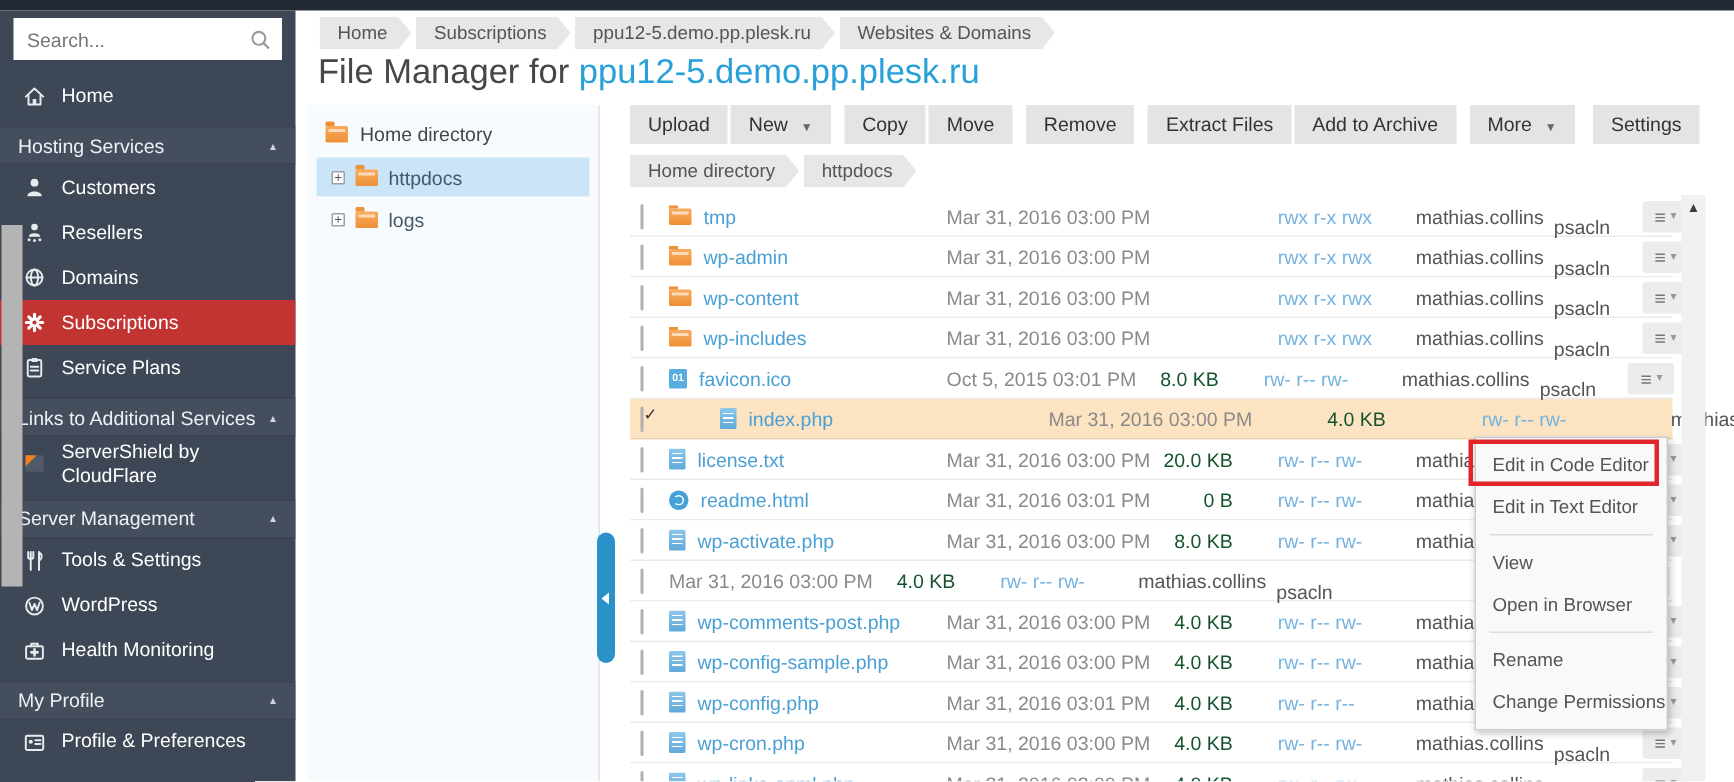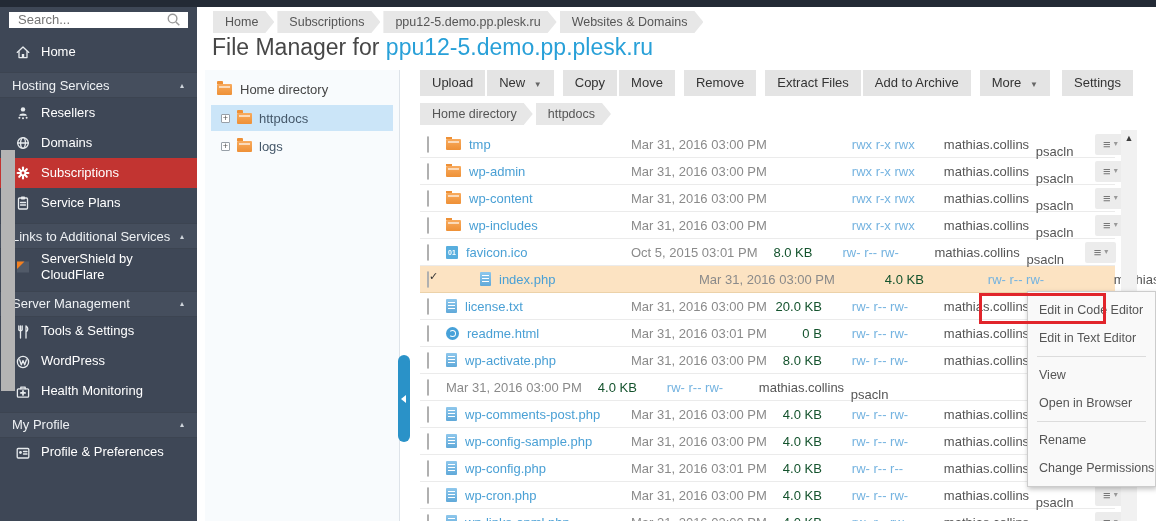--- a/index.html
+++ b/index.html
@@ -5,21 +5,21 @@
   * { margin:0; padding:0; box-sizing:border-box; }
   html,body { width:1156px; height:521px; }
   body { font-family:"Liberation Sans","DejaVu Sans",sans-serif; background:#fff; }
   .screen { position:relative; width:1156px; height:521px; overflow:hidden; background:#fff; }
 
   
   .topbar { position:absolute; left:0; top:0; width:1156px; height:7px; background:#232a35; }
 
   
   .sidebar { position:absolute; left:0; top:7px; width:197px; height:514px; background:#3e4756; overflow:hidden; }
-  .search-box { margin:5px 9px 9px 9px; height:16px; background:#fff; display:flex; align-items:flex-start; padding:0 7px 0 9px; }
+  .search-box { margin:5px 9px 9px 9px; height:28px; background:#fff; display:flex; align-items:center; padding:0 7px 0 9px; }
   .search-box input { border:0; outline:0; flex:1; min-width:0; font-size:13px; color:#555; font-family:inherit; background:transparent; }
   .search-box svg { flex:0 0 15px; }
   .nav-item { display:flex; align-items:center; min-height:30px; padding:2px 10px 2px 14px; color:#fff; font-size:13px; cursor:pointer; }
   .nav-item .ic { flex:0 0 17px; width:17px; margin-right:10px; display:flex; align-items:center; justify-content:center; }
   .nav-item .lbl { line-height:1.25; }
   .nav-item.active { background:#c23431; }
   .nav-section { display:flex; justify-content:space-between; align-items:center; min-height:26px; padding:0 13px 0 12px; margin-top:5px; color:#eef1f4; font-size:13px; background:#454e5d; border-top:1px solid rgba(0,0,0,.12); border-bottom:1px solid rgba(0,0,0,.12); cursor:pointer; }
   .nav-section .caret { font-size:8px; color:#cfd5db; }
 
   
@@ -76,21 +76,21 @@
   .html-ic::after { content:""; position:absolute; inset:3px; border:1.5px solid #fff; border-radius:50%; border-left-color:transparent; }
   .img-ic { width:12px; height:13px; background:#58aede; position:relative; flex:0 0 12px; border-radius:1px; }
   .img-ic::after { content:"01"; position:absolute; inset:0; color:#fff; font-size:7px; line-height:13px; text-align:center; font-weight:bold; }
 
   
   .scroll { position:absolute; left:1121px; top:130px; width:16px; height:391px; background:#f1f1f1; }
   .scroll-up { height:16px; display:flex; align-items:center; justify-content:center; color:#3c3c3c; font-size:9px; cursor:pointer; }
   .thumb { position:absolute; left:1px; top:150px; width:14px; height:241px; background:#b4b4b4; cursor:pointer; }
 
   
-  .menu { position:absolute; left:983px; top:291px; width:129px; background:#f9f9f9; border:1px solid #ccc; box-shadow:1px 2px 5px rgba(0,0,0,.25); padding:4px 0; z-index:5;margin-left:44px; }
+  .menu { position:absolute; left:983px; top:291px; width:129px; background:#f9f9f9; border:1px solid #ccc; box-shadow:1px 2px 5px rgba(0,0,0,.25); padding:4px 0; z-index:5; }
   .menu-item { height:28px; line-height:28px; padding-left:11px; font-size:12.5px; color:#555; cursor:pointer; white-space:nowrap; overflow:hidden; }
   .menu-div { height:1px; background:#dcdcdc; margin:4px 9px; }
   .redbox { position:absolute; left:979px; top:293px; width:127px; height:31px; border:3px solid #e1252b; z-index:6; pointer-events:none; }
 </style>
 </head>
 <body>
 
 <div class="screen">
   <div class="topbar"></div>
 
@@ -109,20 +109,29 @@
               <path d="M2.2 8.4 L8 3 L13.8 8.4" stroke="#e7ebee" stroke-width="1.3" fill="none" stroke-linecap="round" stroke-linejoin="round"></path>
               <path d="M4 7.6 V13.6 H12 V7.6" stroke="#e7ebee" stroke-width="1.3" fill="none" stroke-linecap="round" stroke-linejoin="round"></path>
               <rect x="6.8" y="10" width="2.4" height="3.6" fill="#e7ebee"></rect>
             </svg>
           </span>
           <span class="lbl">Home</span>
         </div>
         <div class="nav-section">
           <span>Hosting Services</span>
           <span class="caret">▴</span>
+        </div>
+        <div class="nav-item">
+          <span class="ic">
+            <svg width="16" height="16" viewBox="0 0 16 16">
+              <circle cx="8" cy="4.8" r="2.6" fill="#e7ebee"></circle>
+              <path d="M3.2 13.8 C3.2 9.6 12.8 9.6 12.8 13.8 Z" fill="#e7ebee"></path>
+            </svg>
+          </span>
+          <span class="lbl">Customers</span>
         </div>
         <div class="nav-item">
           <span class="ic">
             <svg width="16" height="16" viewBox="0 0 16 16">
               <circle cx="8" cy="4.4" r="2.2" fill="#e7ebee"></circle>
               <path d="M4.2 10.8 C4.2 7.8 11.8 7.8 11.8 10.8 Z" fill="#e7ebee"></path>
               <circle cx="4.4" cy="12.8" r="1" fill="#e7ebee"></circle>
               <circle cx="8" cy="13.3" r="1" fill="#e7ebee"></circle>
               <circle cx="11.6" cy="12.8" r="1" fill="#e7ebee"></circle>
             </svg>

